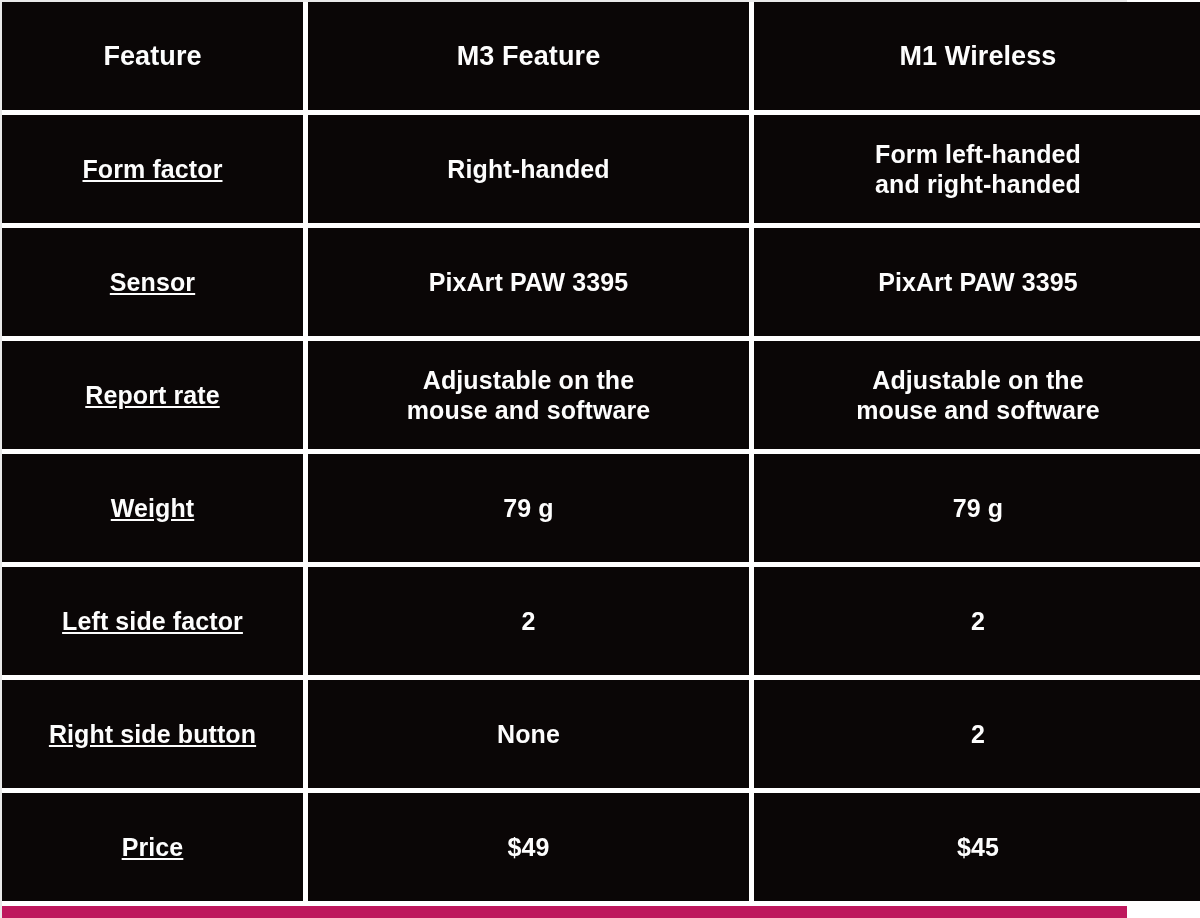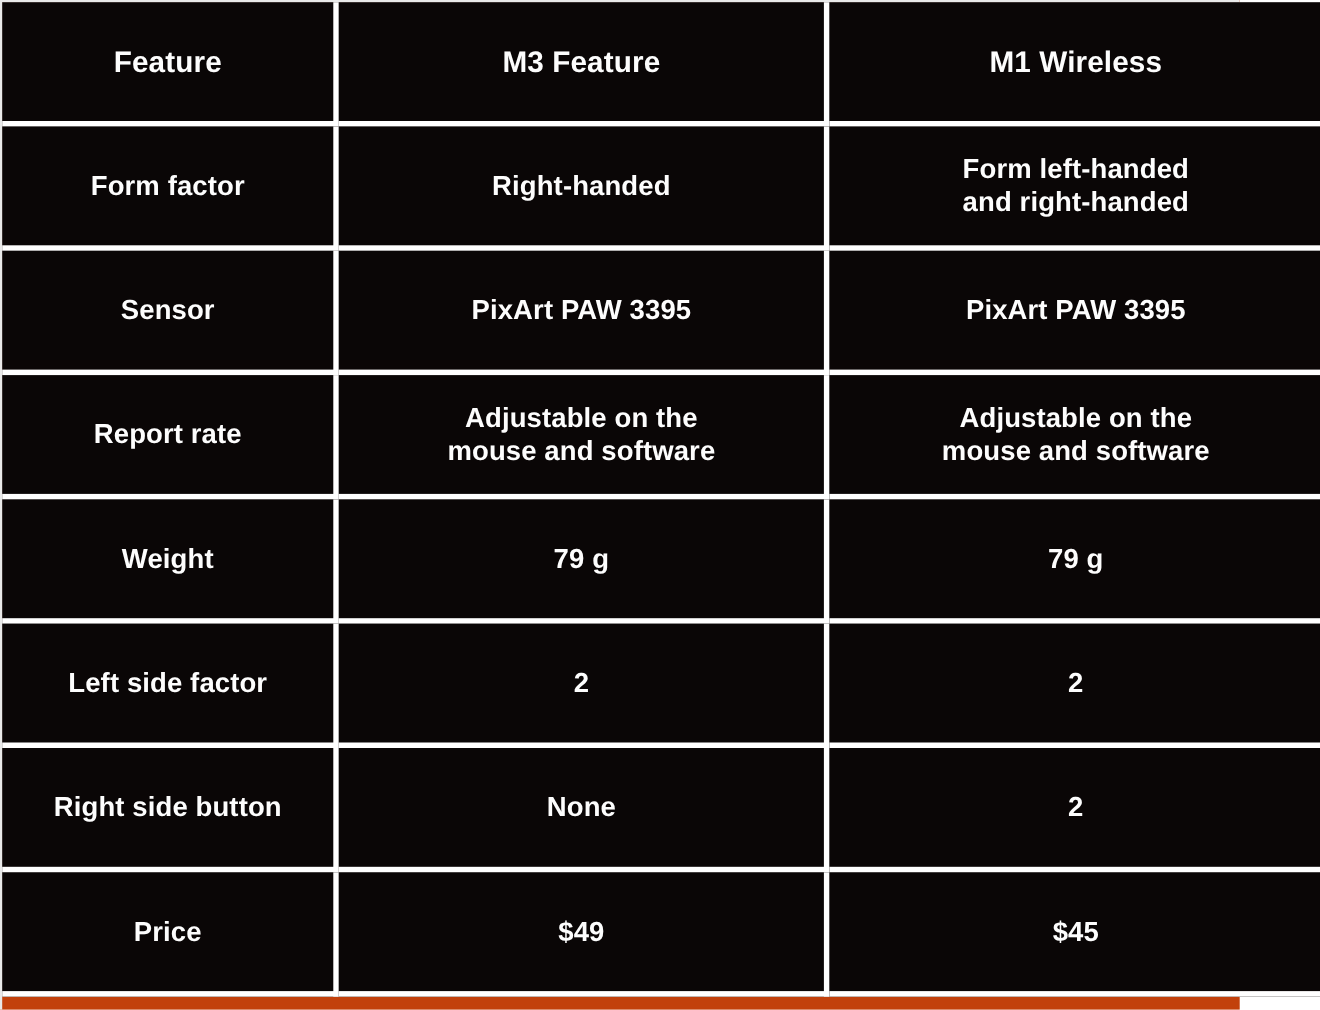--- a/index.html
+++ b/index.html
@@ -10,21 +10,21 @@
   body {
     width: 1200px;
     height: 918px;
     overflow: hidden;
     font-family: "Liberation Sans", sans-serif;
   }
 
   .table-wrap {
     width: 1127px;
     height: 918px;
-    background: #c2410c;
+    background: #be185d;
     box-sizing: border-box;
   }
 
   table.compare {
     width: 1200px;
     border-collapse: separate;
     border-spacing: 0;
     table-layout: fixed;
     background: #ffffff;
   }
@@ -59,20 +59,21 @@
   table.compare thead th {
     font-size: 27px;
   }
 
   table.compare tbody td {
     font-size: 25px;
   }
 
   table.compare tbody td.feature-label {
     font-size: 25px;
+    text-decoration: underline;
   }
 
   table.compare tbody td .cell-line {
     display: block;
   }
 
   
   .table-wrap {
     border-top: 2px solid #e9e9e9;
     border-left: 2px solid #e9e9e9;

